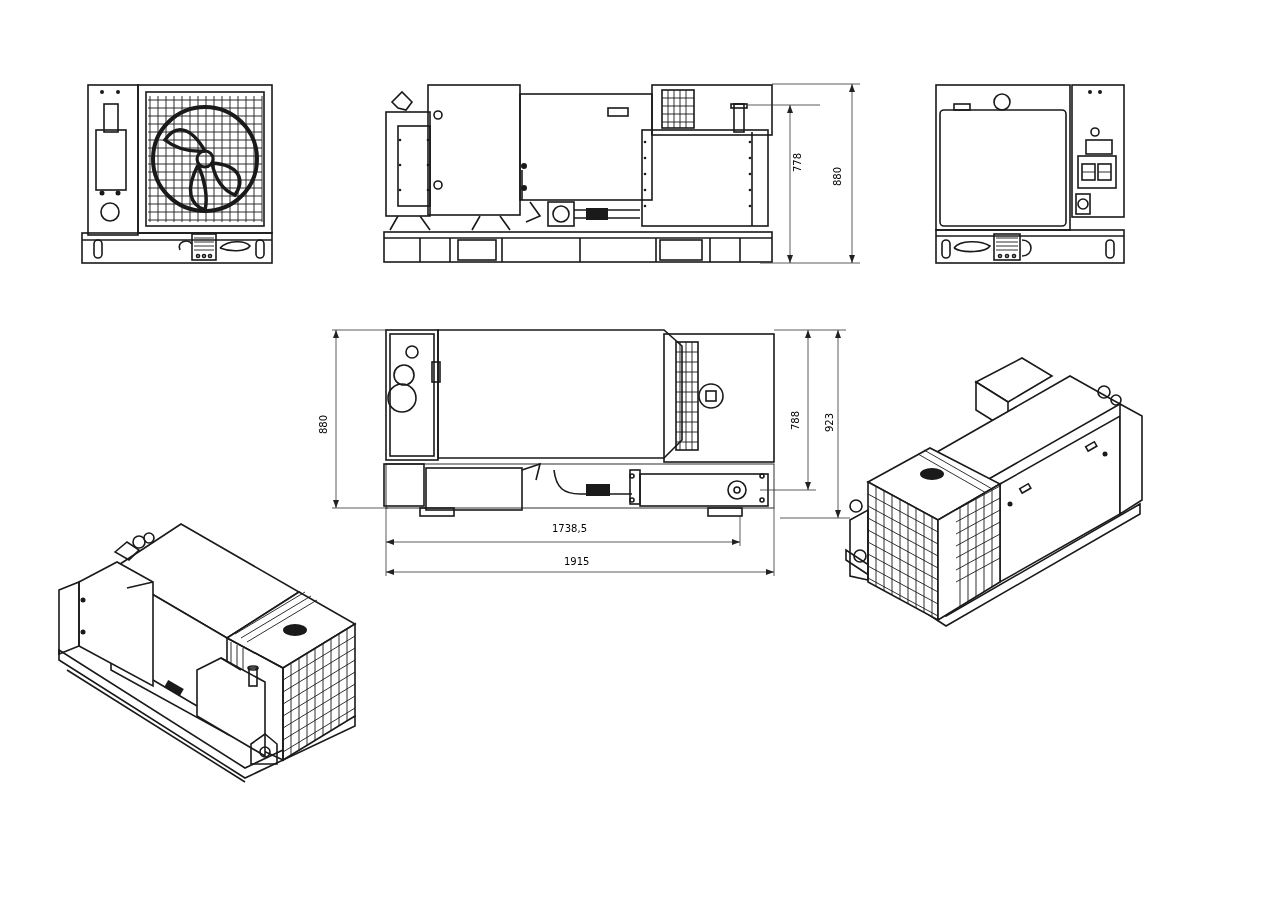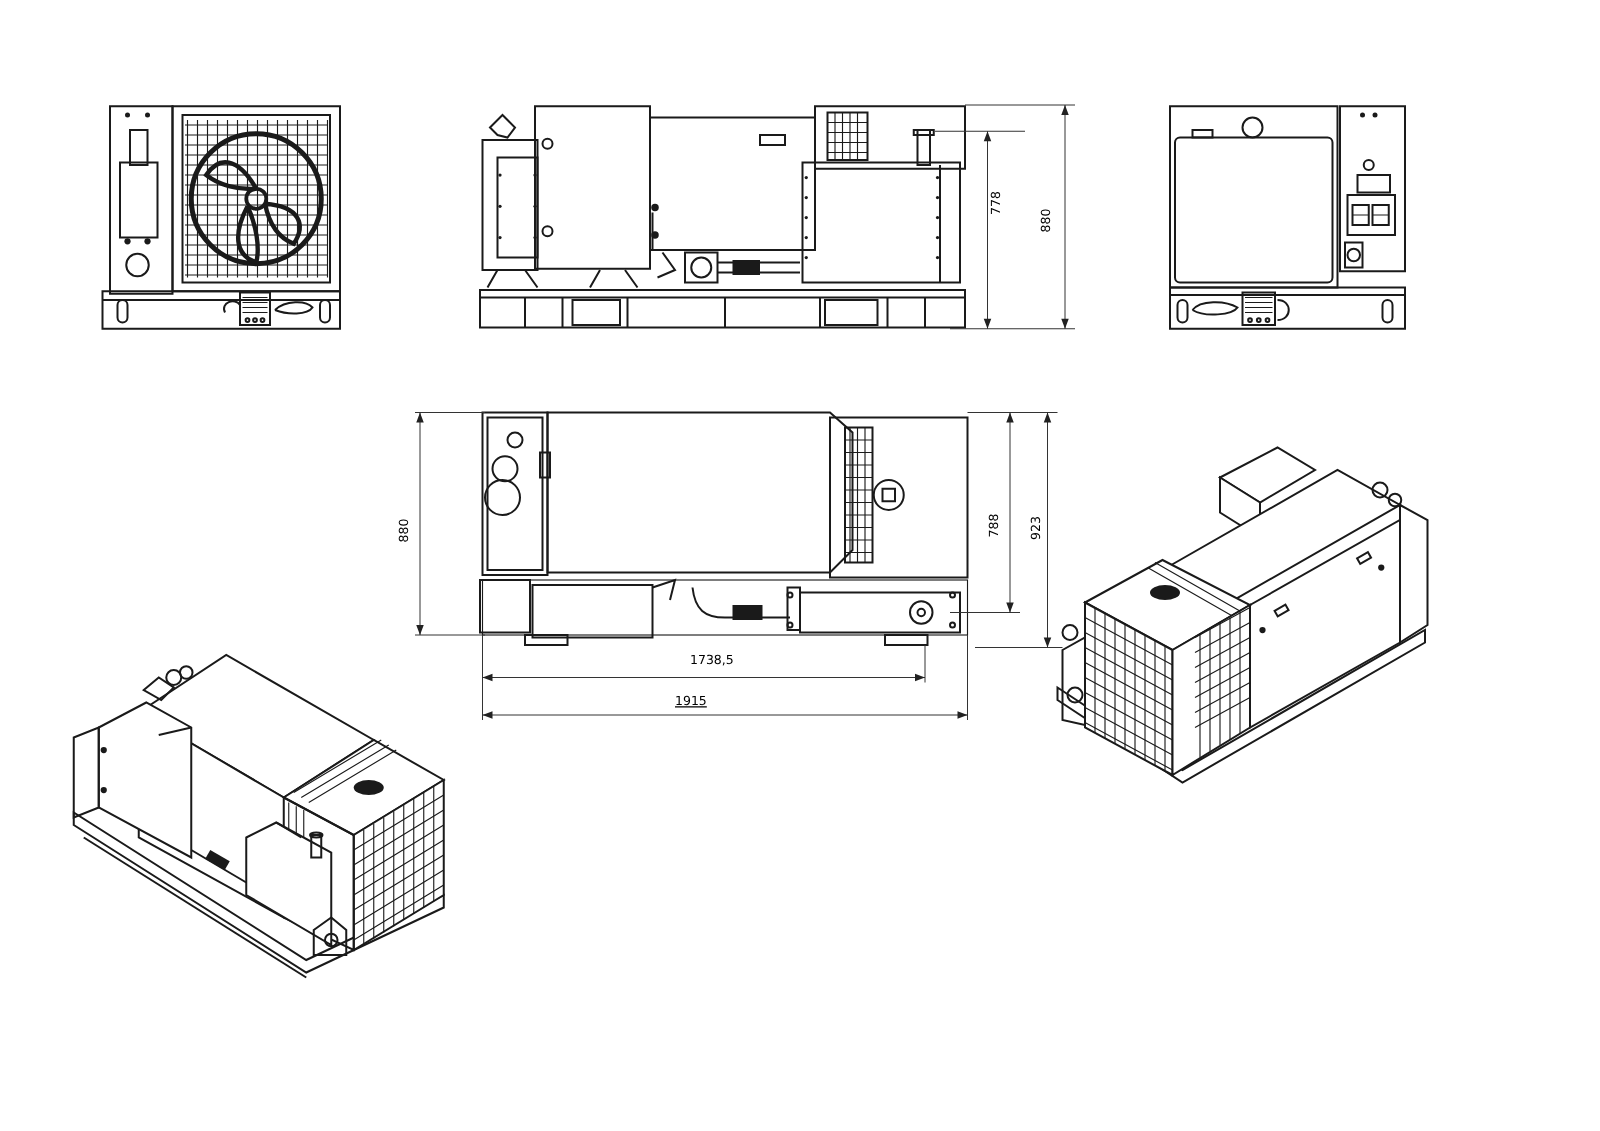--- a/index.html
+++ b/index.html
@@ -226,21 +226,21 @@
     <path class="dim" d="M464 188 V256"></path>
     <path class="dim" d="M76 222 H430"></path>
     <path d="M76 222 l8 -3 v6z M430 222 l-8 -3 v6z" fill="#222"></path>
     <path class="dim" d="M76 252 H464"></path>
     <path d="M76 252 l8 -3 v6z M464 252 l-8 -3 v6z" fill="#222"></path>
   </svg>
   <div class="dim-text" style="position:absolute;left:8px;top:114px;transform:rotate(-90deg);transform-origin:left top;">880</div>
   <div class="dim-text" style="position:absolute;left:480px;top:110px;transform:rotate(-90deg);transform-origin:left top;">788</div>
   <div class="dim-text" style="position:absolute;left:514px;top:112px;transform:rotate(-90deg);transform-origin:left top;">923</div>
   <div class="dim-text" style="position:absolute;left:242px;top:203px;">1738,5</div>
-  <div class="dim-text" style="position:absolute;left:230px;top:236px;text-decoration:underline;">1915</div>
+  <div class="dim-text" style="position:absolute;left:254px;top:236px;">1915</div>
 </div>
 
 <div class="view" style="left:55px;top:520px;width:310px;height:270px;">
   <svg width="310" height="270" viewBox="0 0 310 270">
 
     <path class="ln" d="M4 140 L190 258 L300 206 L300 196 L190 248 L4 130 Z"></path>
     <path class="ln" d="M12 150 L190 262"></path>
 
     <path class="lnf" d="M56 50 L126 4 L244 72 L172 118 Z"></path>
 

